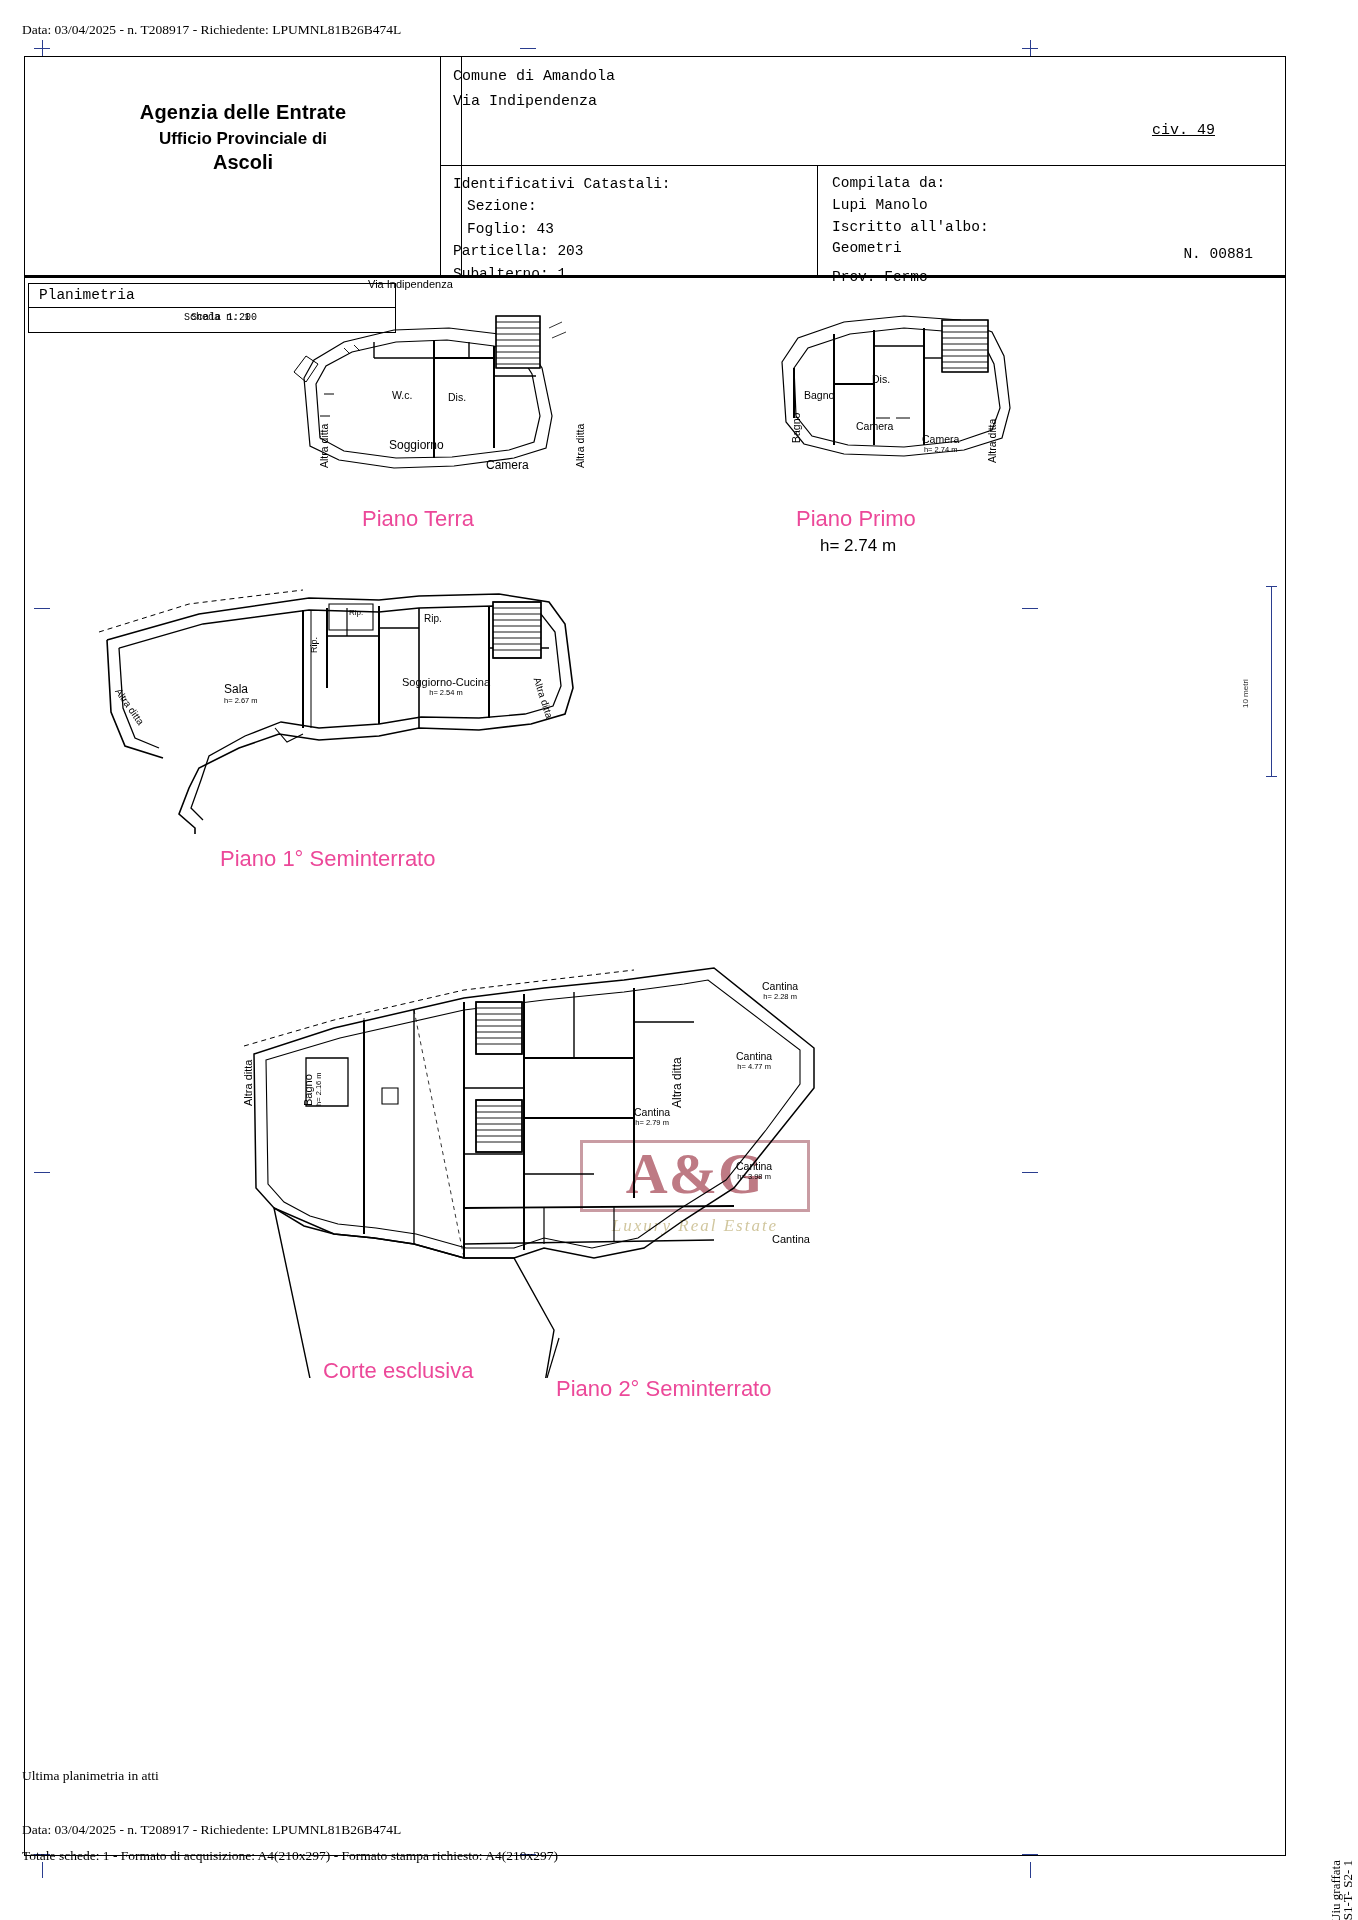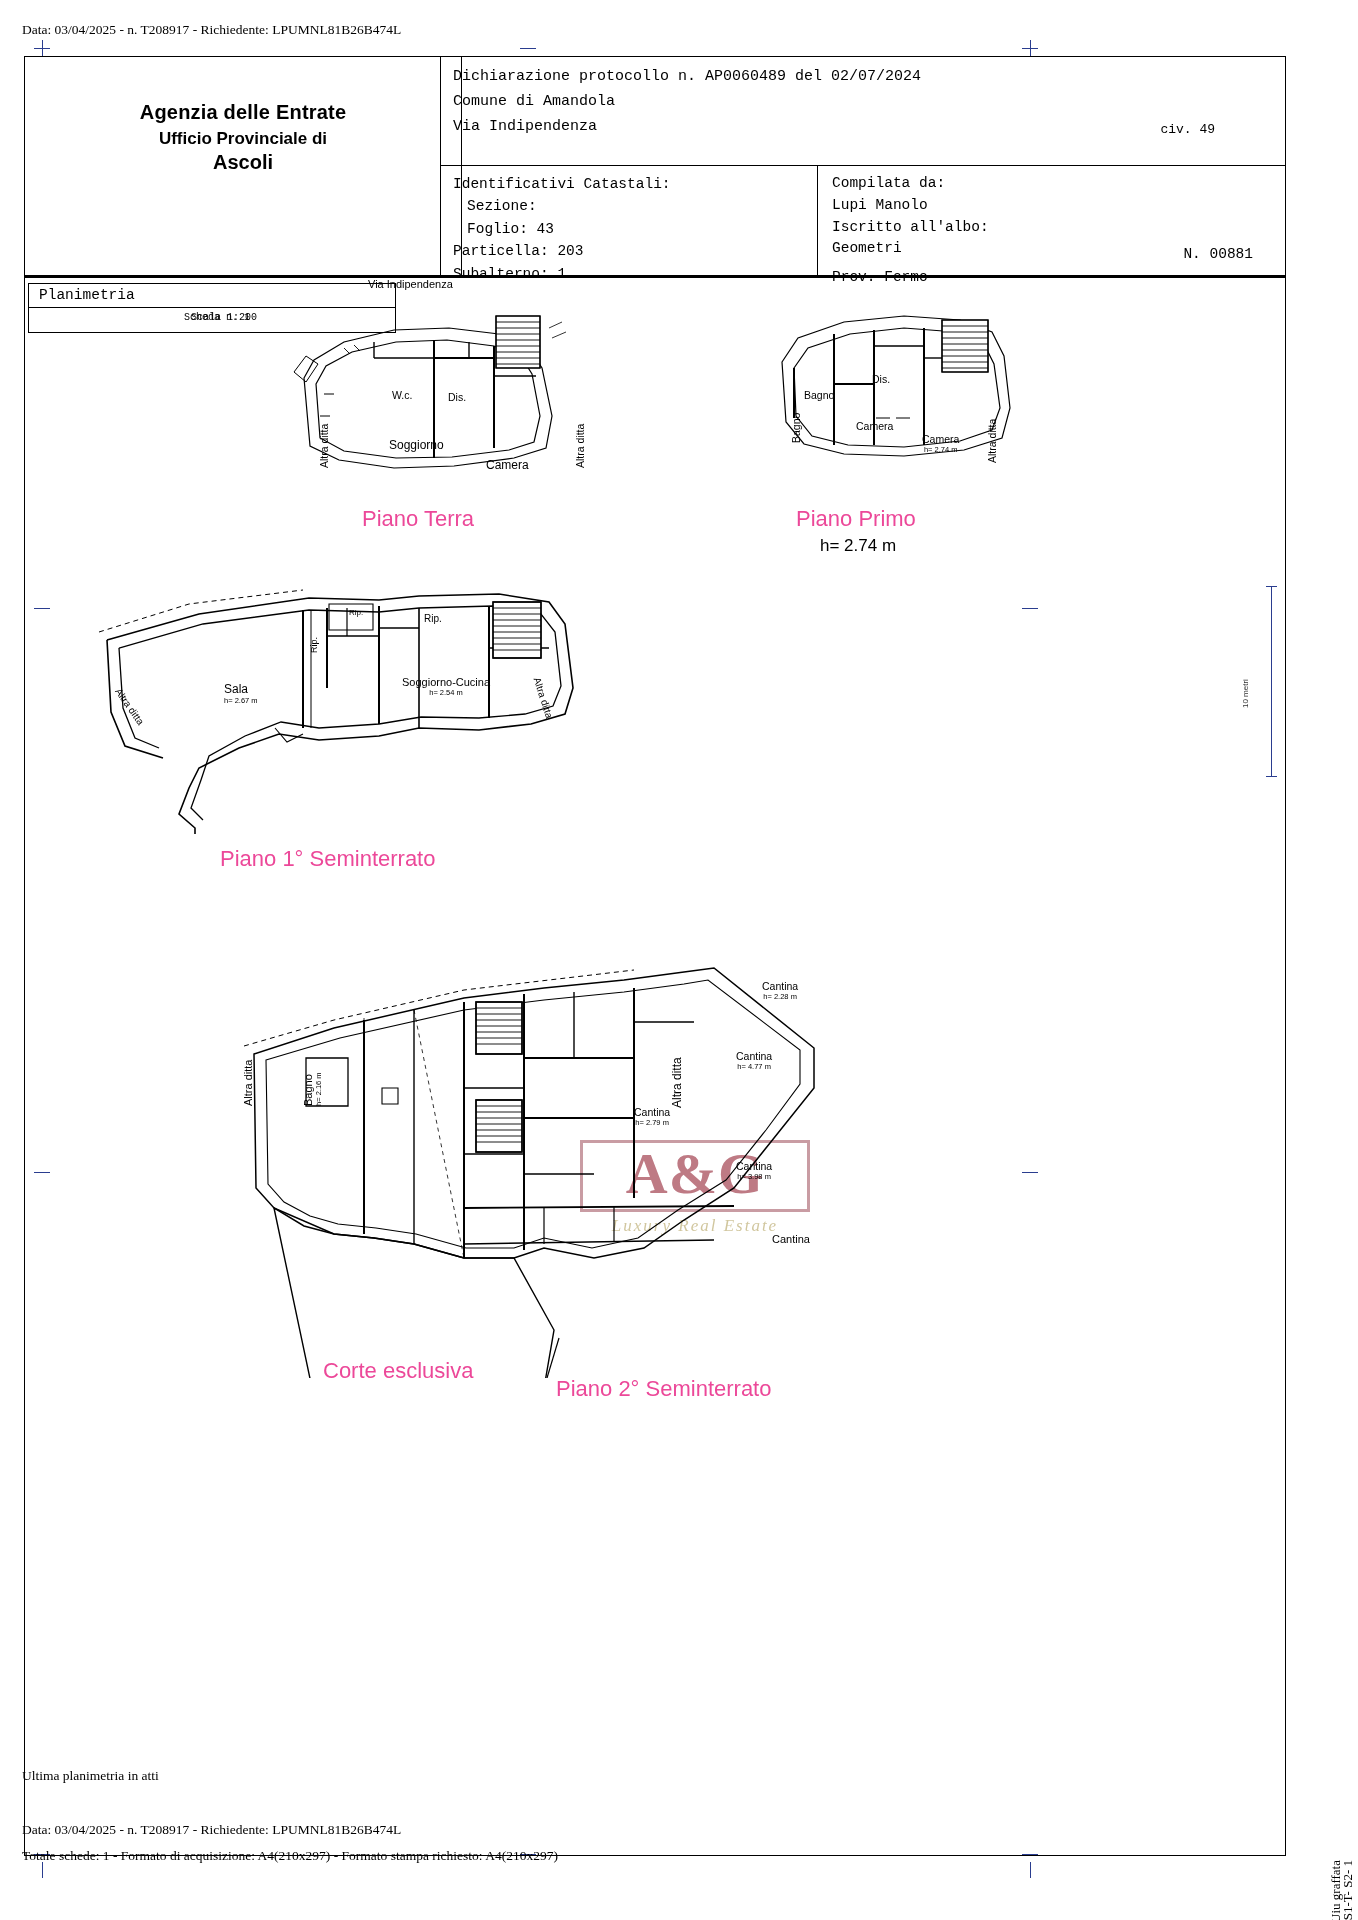--- a/index.html
+++ b/index.html
@@ -134,21 +134,22 @@
     border: 1px solid #000;
     box-sizing: border-box;
     padding: 8px 0 0 12px;
     font-size: 15px;
     line-height: 1.65;
   }
   .decl .civ {
     position: absolute;
     right: 70px;
     top: 62px;
-    font-size: 13px;
+    font-size: 15px;
+    text-decoration: underline;
   }
   .ident {
     position: absolute;
     left: 416px;
     top: 110px;
     width: 378px;
     height: 110px;
     border: 1px solid #000;
     border-top: none;
     box-sizing: border-box;
@@ -312,21 +313,20 @@
 
     <div class="plani-box mono">
       <div class="row1">Planimetria</div>
       <div class="row2">
         <span>Scheda n. 1</span>
         <span class="scala">Scala 1:200</span>
       </div>
     </div>
 
     <div class="decl mono">
-      <div>Dichiarazione protocollo n. AP0060489 del  02/07/2024</div>
       <div>Comune di Amandola</div>
       <div>Via Indipendenza</div>
       <div class="civ">civ. 49</div>
     </div>
 
     <div class="ident mono">
       <div>Identificativi Catastali:</div>
       <div class="ind">Sezione:</div>
       <div class="ind">Foglio: 43</div>
       <div>Particella: 203</div>

